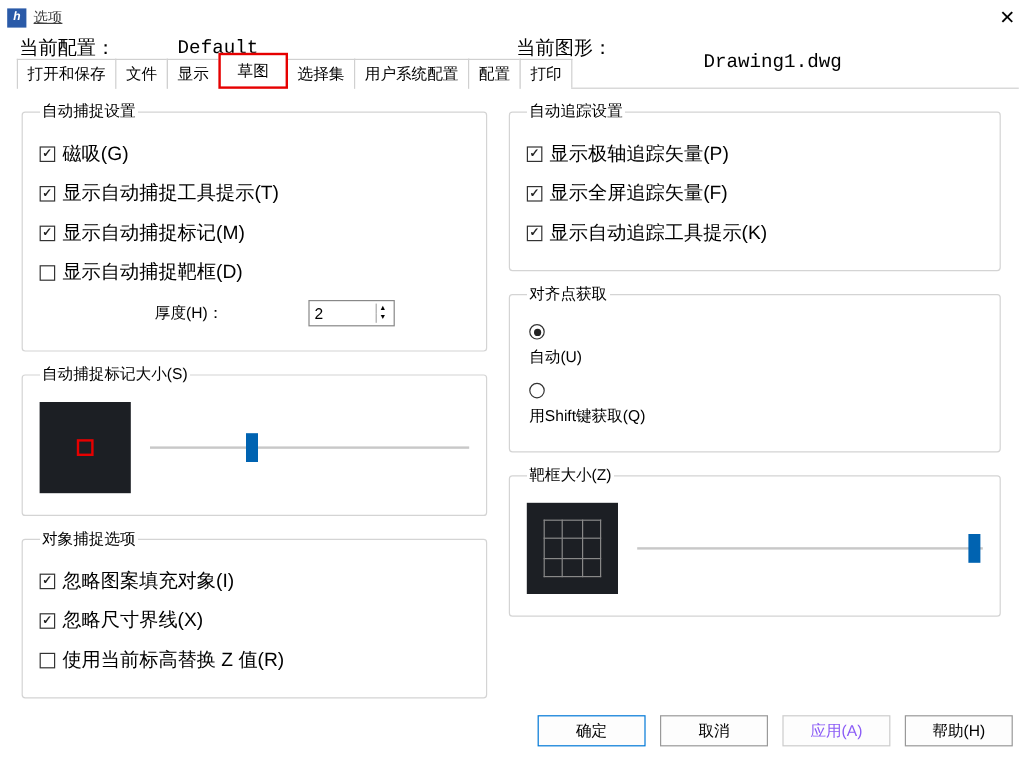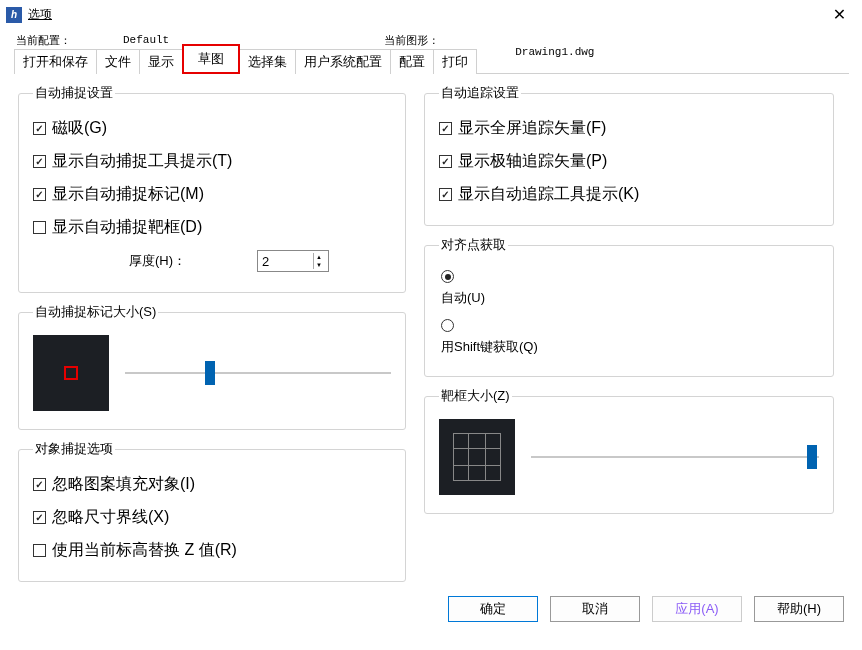--- a/index.html
+++ b/index.html
@@ -1,23 +1,23 @@
 <!DOCTYPE html>
 <html><head>
 <meta charset="utf-8">
 <style>
 * { box-sizing: border-box; font-family: "Microsoft YaHei", SimSun, Arial, sans-serif; }
 body { margin: 0; width: 862px; height: 650px; background: #fff; font-size: 12px; color: #000; overflow: hidden; }
 
 .titlebar { height: 30px; background: #fff; display: flex; align-items: center; padding: 0 0 0 6px; border-bottom: 1px solid #fff; }
 .titlebar-icon { width: 16px; height: 16px; background: #2a5aa8; margin-right: 6px; display: flex; align-items: center; justify-content: center; color: #fff; font-style: italic; font-size: 10px; font-weight: bold; }
-.titlebar-title { font-size: 12px; color: #000000; text-decoration: underline; }
+.titlebar-title { font-size: 12px; color: #404040; text-decoration: underline; }
 .titlebar-close { margin-left: auto; width: 45px; height: 30px; display: flex; align-items: center; justify-content: center; font-size: 16px; font-family: Arial; }
 
-.header-row { display: flex; padding: 0 16px; height: 20px; align-items: center; font-size: 11px; }
+.header-row { display: flex; padding: 0 16px; height: 20px; align-items: center; font-size: 16px; }
 .header-label { }
 .header-row .val1 { margin-left: 52px; font-family: "Courier New", monospace; }
 .header-row .label2 { margin-left: 215px; }
 .header-row .val2 { margin-left: 76px; font-family: "Courier New", monospace; margin-top: 24px; }
 
 .tabs { display: flex; padding: 0 14px; height: 24px; align-items: flex-end; font-size: 13px; }
 .tab { padding: 3px 8px; border: 1px solid #d0d0d0; border-bottom: none; background: #fff; margin-right: -1px; cursor: pointer; }
 .tab.active { border: 2px solid #e60000; padding: 4px 14px; font-weight: normal; position: relative; z-index: 2; }
 .tab.spacer { flex: 1; border: none; border-bottom: 1px solid #d0d0d0; padding: 0; }
 
@@ -152,25 +152,25 @@
         <span>使用当前标高替换 Z 值(R)</span>
       </div>
     </fieldset>
   </div>
 
   <div class="col col-right">
     <fieldset>
       <legend>自动追踪设置</legend>
       <div class="checkbox-row">
         <span class="checkmark checked"></span>
+        <span>显示极轴追踪矢量(P)</span>
+      </div>
+      <div class="checkbox-row">
+        <span class="checkmark checked"></span>
         <span>显示全屏追踪矢量(F)</span>
-      </div>
-      <div class="checkbox-row">
-        <span class="checkmark checked"></span>
-        <span>显示极轴追踪矢量(P)</span>
       </div>
       <div class="checkbox-row">
         <span class="checkmark checked"></span>
         <span>显示自动追踪工具提示(K)</span>
       </div>
     </fieldset>
 
     <fieldset>
       <legend>对齐点获取</legend>
       <div class="radio-row">

